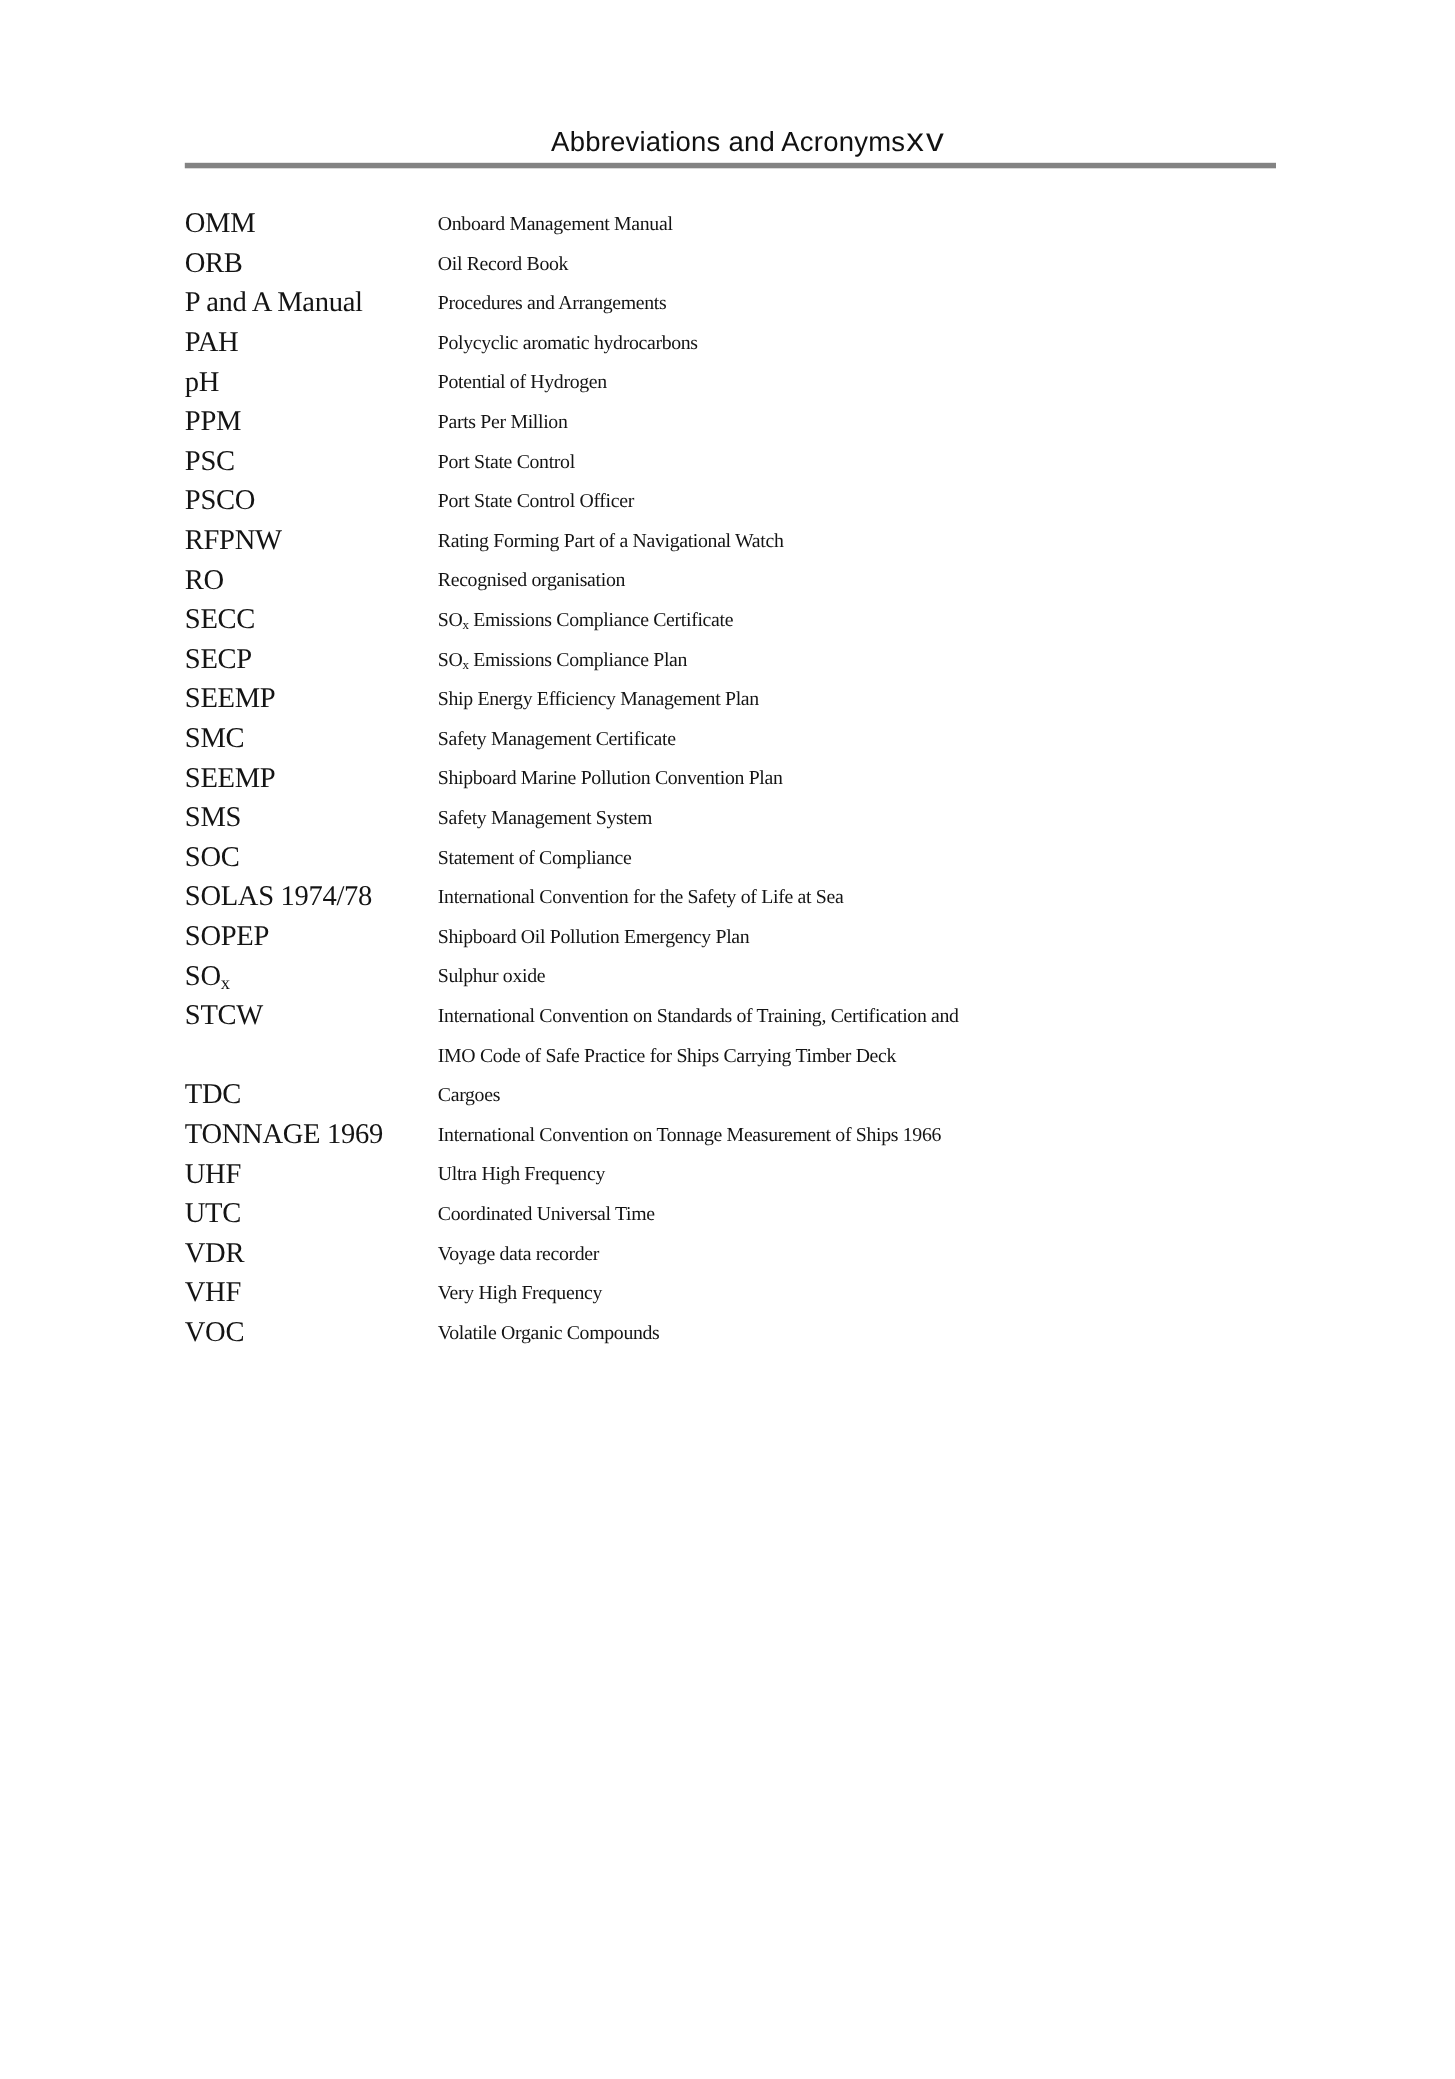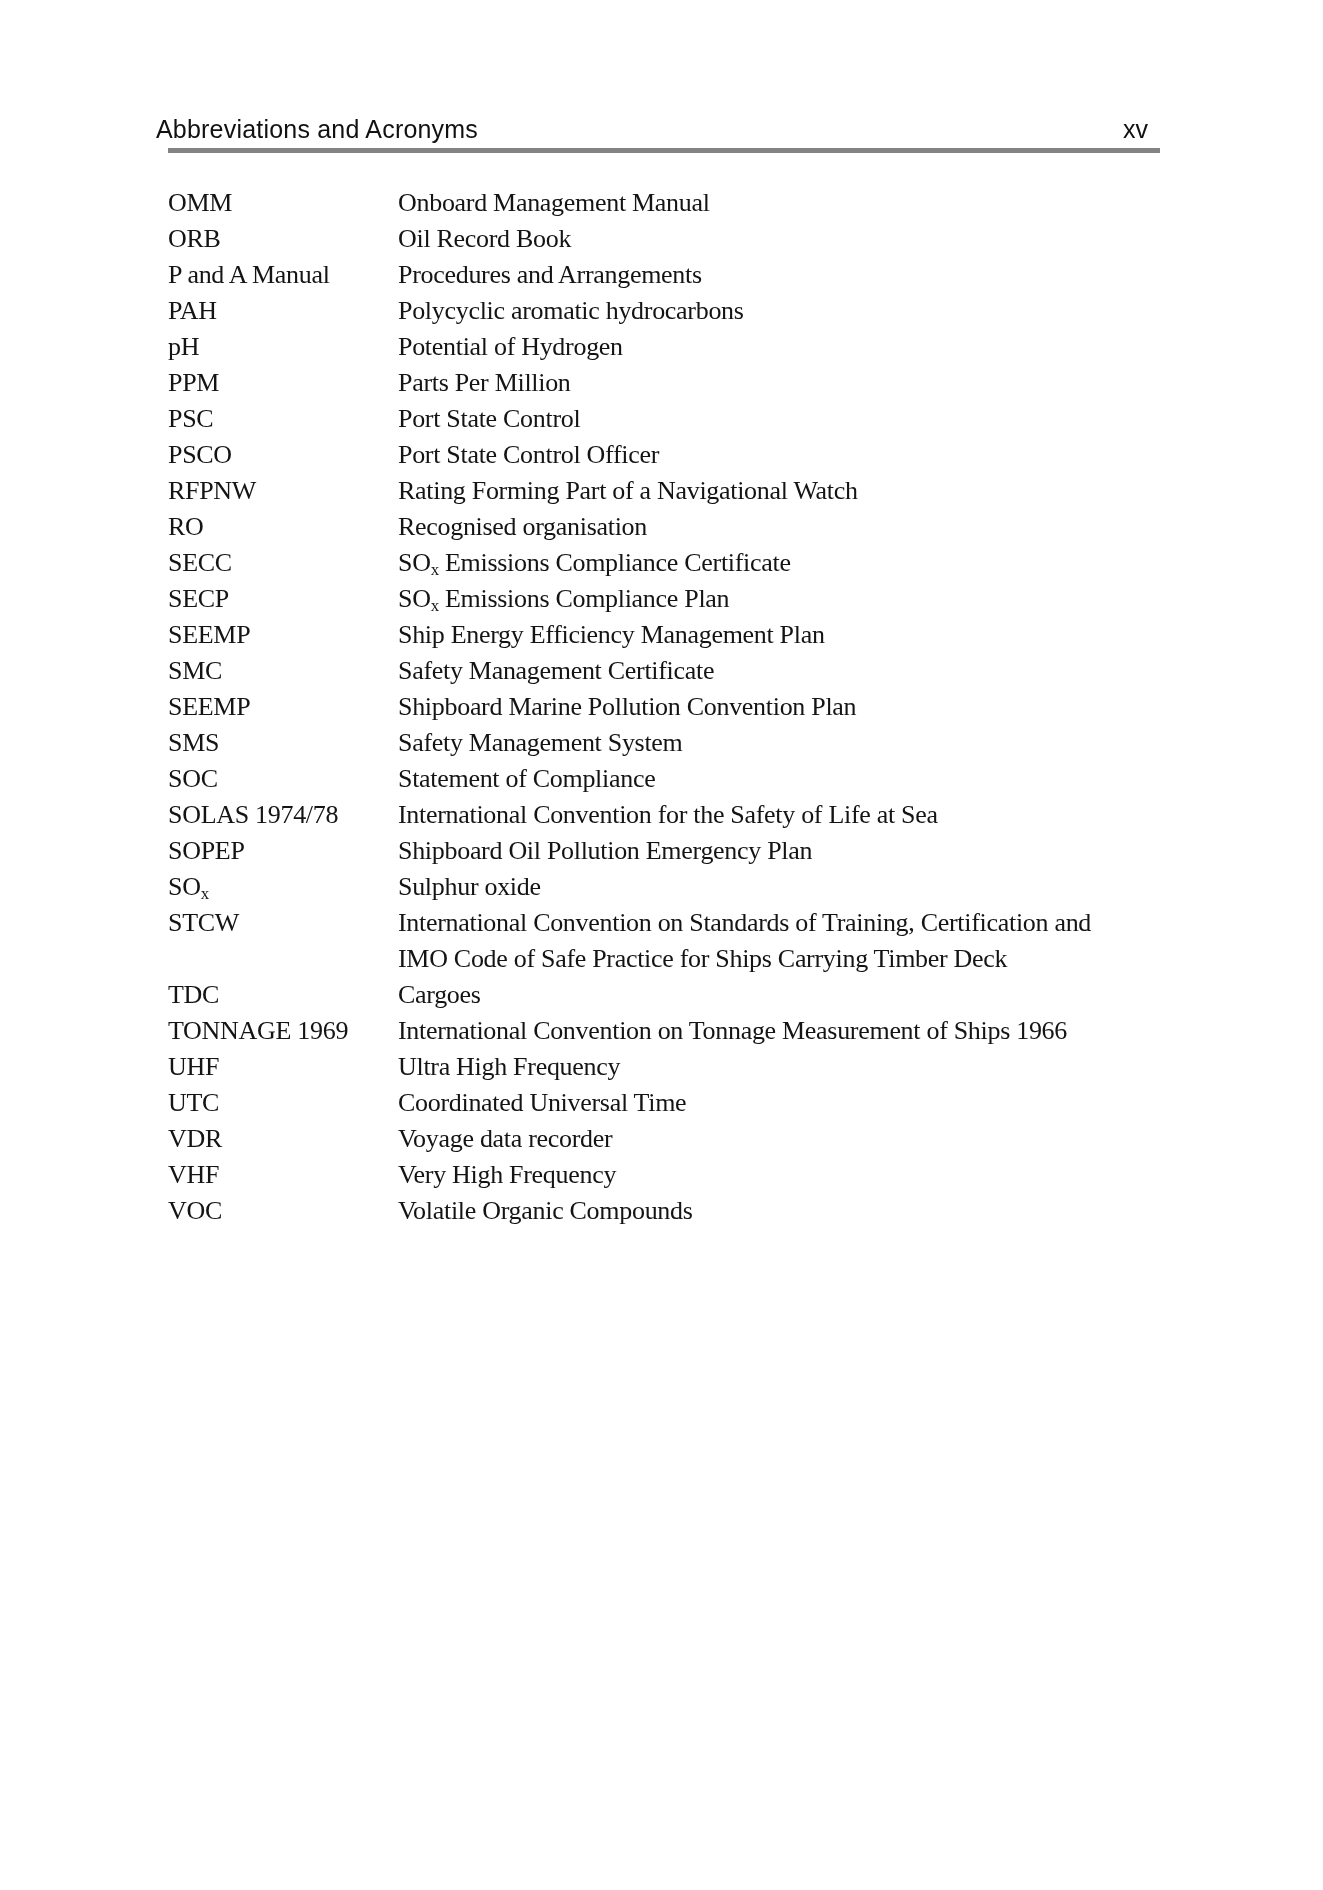--- a/index.html
+++ b/index.html
@@ -10,36 +10,37 @@
   body {
     width: 1323px;
     height: 1890px;
     position: relative;
     overflow: hidden;
     font-family: "Liberation Serif", serif;
     color: #141414;
   }
   .page-header {
     position: absolute;
-    left: 156px;
+    left: 184px;
     top: 114px;
     width: 992px;
     display: flex;
-    justify-content: space-between;
+    justify-content: center;
     align-items: baseline;
     font-family: "Liberation Sans", sans-serif;
     font-size: 25px;
     line-height: 30px;
     color: #111111;
   }
   .page-header .running-title {
     letter-spacing: 0.2px;
   }
   .page-header .folio {
-    font-size: 25px;
+    font-size: 30px;
+    font-family: Liberation Mono, monospace;
   }
   .header-rule {
     position: absolute;
     left: 168px;
     top: 148px;
     width: 992px;
     height: 5px;
     background: #838383;
   }
   .abbrev-list {
@@ -55,21 +56,21 @@
   .abbrev-term {
     width: 230px;
     flex: 0 0 230px;
     font-size: 26px;
     line-height: 36px;
     letter-spacing: -0.3px;
     white-space: nowrap;
   }
   .abbrev-def {
     flex: 1 1 auto;
-    font-size: 26px;
+    font-size: 18px;
     line-height: 36px;
     letter-spacing: -0.3px;
   }
   .def-line {
     white-space: nowrap;
   }
   sub {
     font-size: 0.65em;
     line-height: 0;
     position: relative;

